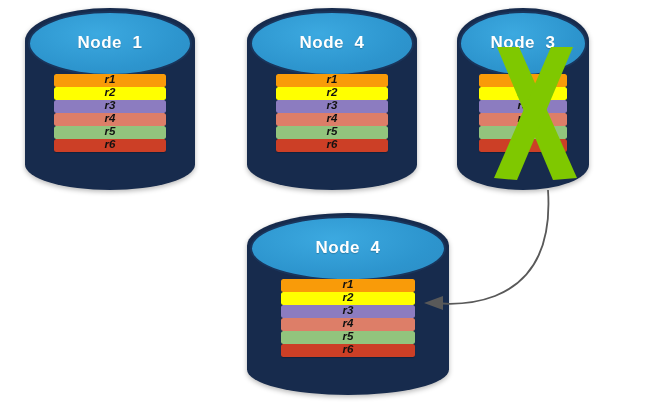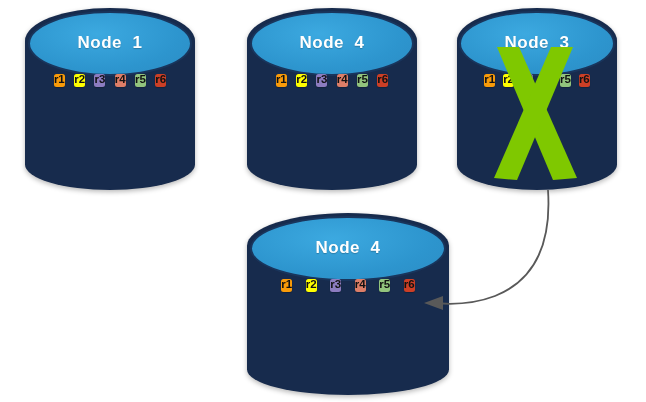--- a/index.html
+++ b/index.html
@@ -58,22 +58,23 @@
     text-shadow: 0 1px 1px rgba(0,0,0,0.22);
     pointer-events: none;
   }
   .rows {
     position: absolute;
     left: 17%;
     right: 17%;
     top: 36%;
     bottom: 11%;
     display: flex;
-    flex-direction: row;
-    justify-content: space-between;
+    flex-direction: column;
+    justify-content: flex-start;
+    font-style: italic;
   }
   .row-bar {
     height: 13px;
     border-radius: 2.5px;
     display: flex;
     align-items: center;
     justify-content: center;
     font-size: 11.5px;
     font-weight: bold;
     color: #111111;
@@ -127,21 +128,21 @@
     <div class="rows">
       <div class="row-bar" style="background:#f99b09;">r1</div>
       <div class="row-bar" style="background:#ffff00;">r2</div>
       <div class="row-bar" style="background:#8c7cc0;">r3</div>
       <div class="row-bar" style="background:#dd7e68;">r4</div>
       <div class="row-bar" style="background:#92c47d;">r5</div>
       <div class="row-bar" style="background:#cc3f26;">r6</div>
     </div>
   </div>
 
-  <div class="node" style="left:457px; top:8px; width:160px; height:182px;">
+  <div class="node" style="left:457px; top:8px; width:132px; height:182px;">
     <div class="cyl-body"></div>
     <div class="cyl-top"></div>
     <div class="node-title">Node  3</div>
     <div class="rows">
       <div class="row-bar" style="background:#f99b09;">r1</div>
       <div class="row-bar" style="background:#ffff00;">r2</div>
       <div class="row-bar" style="background:#8c7cc0;">r3</div>
       <div class="row-bar" style="background:#dd7e68;">r4</div>
       <div class="row-bar" style="background:#92c47d;">r5</div>
       <div class="row-bar" style="background:#cc3f26;">r6</div>

